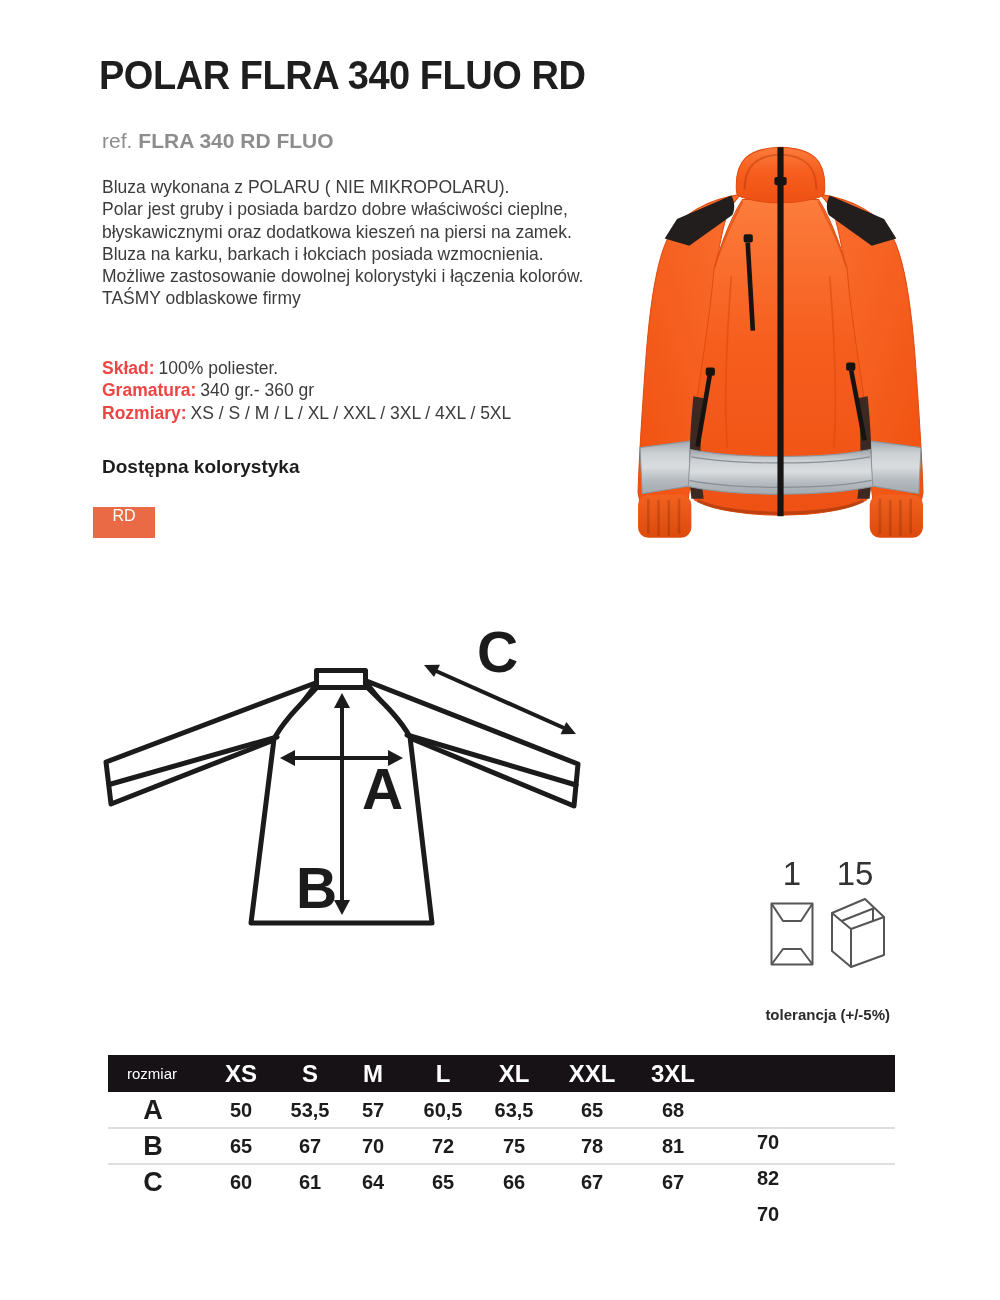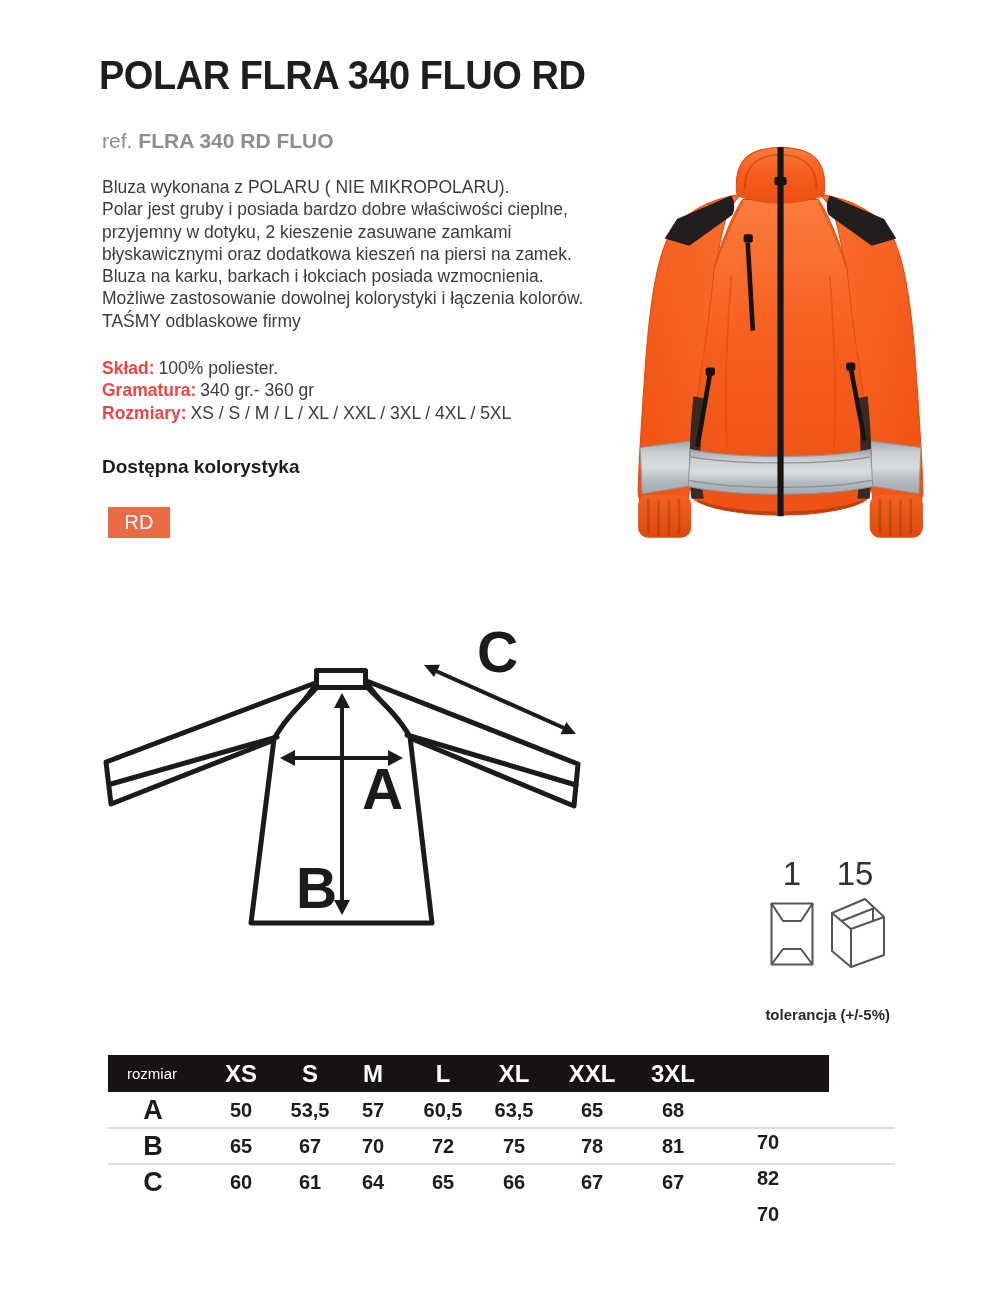--- a/index.html
+++ b/index.html
@@ -14,35 +14,35 @@
   }
   .ref { position:absolute; left:102px; top:129px; font-size:21px; color:#8d8d8d; white-space:nowrap; }
   .ref-label { font-weight:400; }
   .ref-code { font-weight:700; margin-left:6px; }
   .desc { position:absolute; left:102px; top:176px; font-size:17.5px; line-height:22.3px; color:#3c3c3c; white-space:nowrap; }
   .specs { position:absolute; left:102px; top:357px; font-size:17.5px; line-height:22.3px; color:#3c3c3c; white-space:nowrap; }
   .spec-label { font-weight:700; color:#ef4444; }
   .spec-value { margin-left:4px; }
   .colors-heading { position:absolute; left:102px; top:456px; font-size:19px; font-weight:700; color:#1d1d1d; }
   .swatch {
-    position:absolute; left:108px; top:507px; width:62px; height:31px;
-    background:#E96A44; color:#ffffff; font-size:20px;
-    display:flex; align-items:center; justify-content:center;
+    position:absolute; left:93px; top:507px; width:62px; height:31px;
+    background:#E96A44; color:#ffffff; font-size:16px;
+    display:flex; justify-content:center;
   }
   .jacket-svg  { position:absolute; left:588px; top:138px; width:424px; height:410px; }
   .diagram-svg { position:absolute; left:80px;  top:616px; width:550px; height:350px; }
   .pack-num { position:absolute; top:855px; font-size:33px; font-weight:400; color:#333333; text-align:center; }
   .pack-num-bag { left:777px; width:30px; }
   .pack-num-box { left:832px; width:46px; }
   .bag-svg { position:absolute; left:770px; top:902px; width:44px; height:64px; }
   .box-svg { position:absolute; left:829px; top:896px; width:58px; height:74px; }
   .tolerance { position:absolute; left:600px; top:1006px; width:290px; text-align:right; font-size:15px; font-weight:700; color:#2b2b2b; }
 
   .size-table { position:absolute; left:108px; top:1055px; width:787px; height:150px; }
-  .tbl-header { position:absolute; left:0; top:0; width:721px; height:37px; background:#171215; }
+  .tbl-header { position:absolute; left:0; top:0; width:787px; height:37px; background:#171215; }
   .corner { position:absolute; left:19px; top:0; color:#ffffff; font-size:15px; font-weight:400; line-height:37px; }
   .cell { position:absolute; transform:translateX(-50%); white-space:nowrap; }
   .tbl-header .cell { color:#ffffff; font-weight:700; font-size:24px; line-height:37px; }
   .row { position:absolute; left:0; width:787px; height:34px; }
   .row .cell { font-weight:700; font-size:20px; line-height:34px; color:#1c1c1c; }
   .row .row-label { font-size:27px; }
   .row-a { top:38px; } .row-b { top:74px; } .row-c { top:110px; }
   .sep { position:absolute; left:0; width:787px; height:2px; background:#dedede; }
   .sep-1 { top:72px; } .sep-2 { top:108px; }
   .xl { left:45px; }
@@ -56,21 +56,20 @@
 
   <h1 class="title">POLAR FLRA 340 FLUO RD</h1>
 
   <div class="ref">
     <span class="ref-label">ref.</span><span class="ref-code">FLRA 340 RD FLUO</span>
   </div>
 
   <div class="desc">
     <div>Bluza wykonana z POLARU ( NIE MIKROPOLARU).</div>
     <div>Polar jest gruby i posiada bardzo dobre właściwości cieplne,</div>
-    <div>przyjemny w dotyku, 2 kieszenie zasuwane zamkami</div>
     <div>błyskawicznymi oraz dodatkowa kieszeń na piersi na zamek.</div>
     <div>Bluza na karku, barkach i łokciach posiada wzmocnienia.</div>
     <div>Możliwe zastosowanie dowolnej kolorystyki i łączenia kolorów.</div>
     <div>TAŚMY odblaskowe firmy</div>
   </div>
 
   <div class="specs">
     <div><span class="spec-label">Skład:</span><span class="spec-value">100% poliester.</span></div>
     <div><span class="spec-label">Gramatura:</span><span class="spec-value">340 gr.- 360 gr</span></div>
     <div><span class="spec-label">Rozmiary:</span><span class="spec-value">XS / S / M / L / XL / XXL / 3XL / 4XL / 5XL</span></div>

